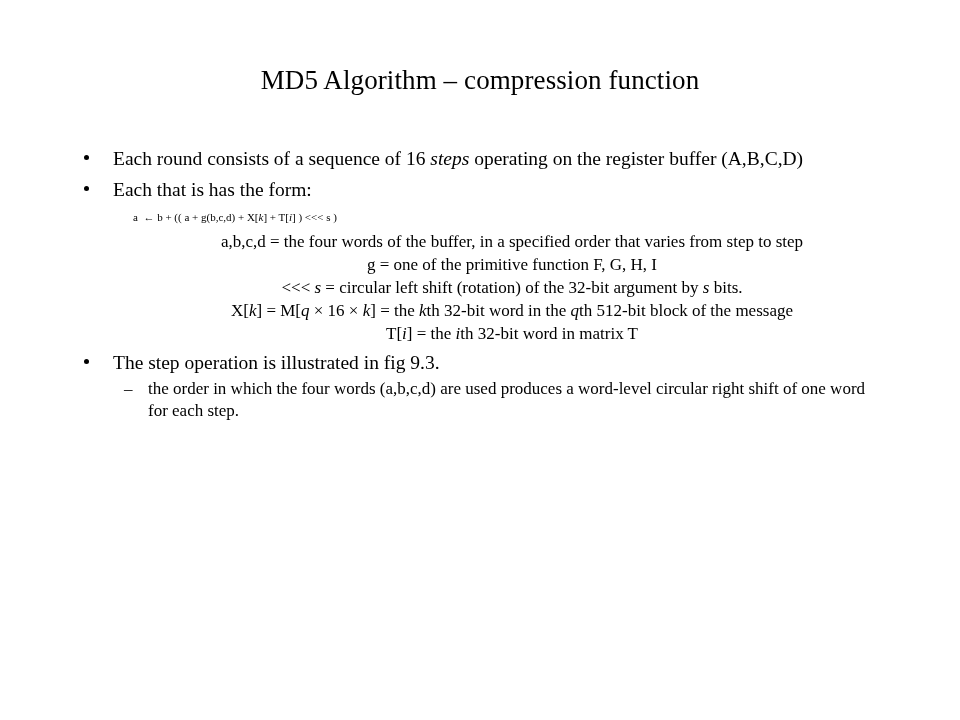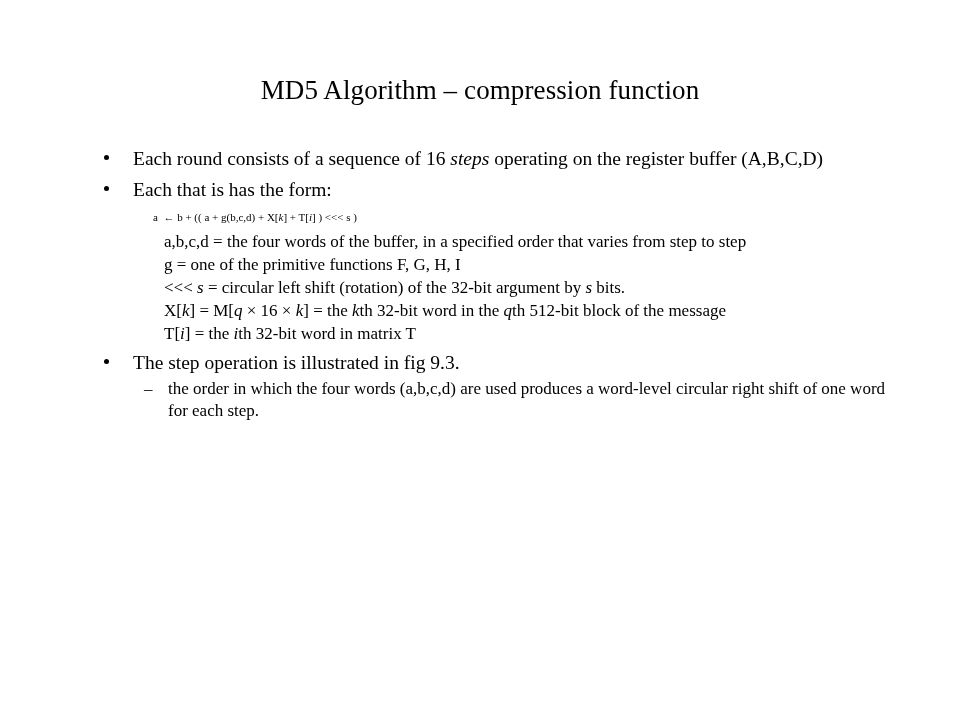--- a/index.html
+++ b/index.html
@@ -19,34 +19,34 @@
     position: relative;
     width: 960px;
     height: 720px;
     background: #ffffff;
   }
 
   
   .slide-title {
     position: absolute;
     left: 0;
-    top: 74px;
+    top: 64px;
     width: 960px;
     text-align: center;
     font-size: 27px;
     line-height: 32px;
     font-weight: normal;
     letter-spacing: 0.1px;
     white-space: nowrap;
   }
 
   
   .body-block {
     position: absolute;
-    left: 100px;
+    left: 80px;
     top: 146px;
     width: 800px;
   }
 
   
   .l1 {
     position: relative;
     padding-left: 33px;
     font-size: 19.5px;
     line-height: 26px;
@@ -63,20 +63,21 @@
   }
 
   
   .l2 {
     font-size: 17px;
     line-height: 23px;
     padding-left: 49px;
   }
   .l2.tight {
     padding-left: 64px;
+    text-align: center;
   }
 
   
   .l2dash {
     position: relative;
     font-size: 17px;
     line-height: 22px;
     padding-left: 68px;
   }
   .l2dash > .bullet-dash {
@@ -122,21 +123,21 @@
     <div class="l1">
       <span class="bullet-dot"></span>
       <span>Each that is has the form:</span>
     </div>
 
     <div class="formula">a&nbsp; <span>←</span> b + (( a + g(b,c,d) + X[<i class="it">k</i>] + T[<i class="it">i</i>] ) &lt;&lt;&lt; s )</div>
 
 
     <div class="l2 tight">a,b,c,d = the four words of the buffer, in a specified order that varies from step to step</div>
 
-    <div class="l2 tight">g  = one of the primitive functions F, G, H, I</div>
+    <div class="l2 tight">g  = one of the primitive function F, G, H, I</div>
 
     <div class="l2 tight">&lt;&lt;&lt; <i class="it">s</i> = circular left shift (rotation) of the 32-bit argument by <i class="it">s</i> bits.</div>
 
     <div class="l2 tight">X[<i class="it">k</i>] = M[<i class="it">q</i> × 16 ×  <i class="it">k</i>] = the <i class="it">k</i>th 32-bit word in the <i class="it">q</i>th 512-bit block of the message</div>
 
     <div class="l2 tight">T[<i class="it">i</i>] = the <i class="it">i</i>th 32-bit word in matrix T</div>
 
 
     <div class="l1 sp-before">
       <span class="bullet-dot"></span>

